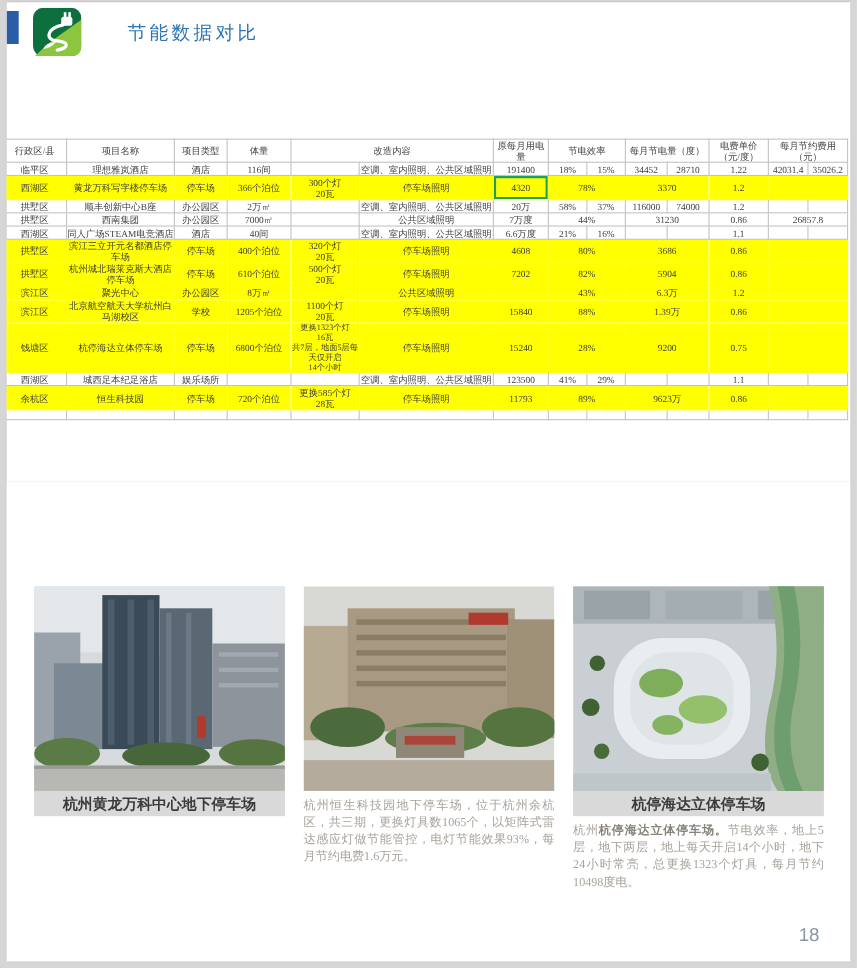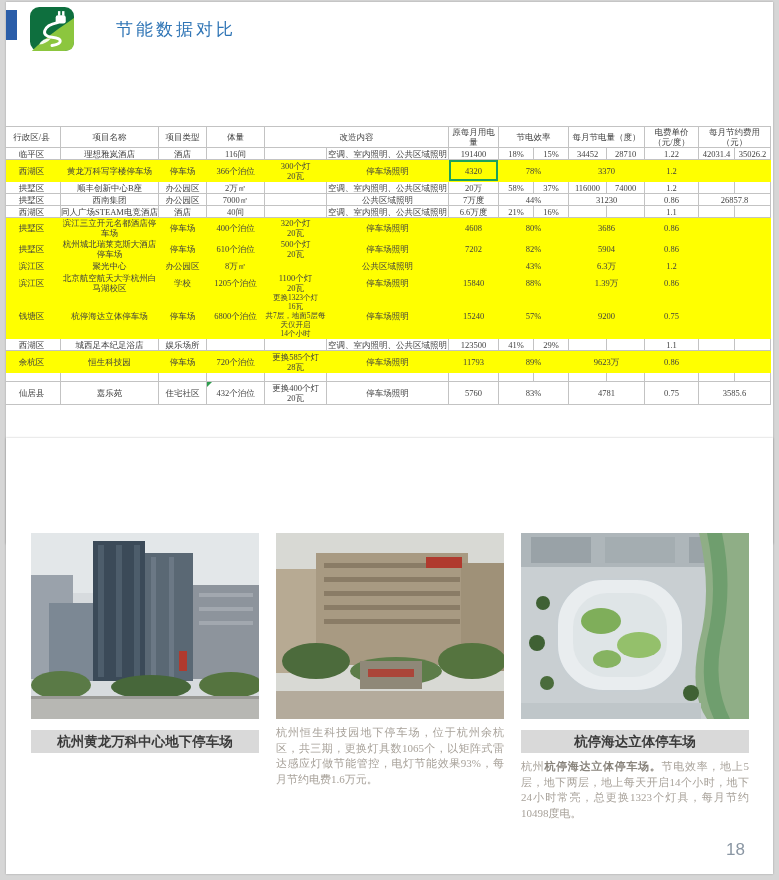--- a/index.html
+++ b/index.html
@@ -46,21 +46,21 @@
     content:"";position:absolute;left:0;top:0;border-style:solid;
     border-width:5px 5px 0 0;border-color:#2e9e4f transparent transparent transparent;
   }
 
   
   .cards{position:absolute;top:95px;left:25px;width:722px;display:flex;gap:17px;}
   .card{width:228px;}
   .photo{width:228px;height:186px;display:block;}
   .caption{
     background:#d9d9d9;color:#3b3b3b;font-weight:700;text-align:center;
-    font-size:13.5px;height:23px;line-height:23px;margin-top:11px;
+    font-size:13.5px;height:23px;line-height:23px;margin-top:0;
     font-family:"Liberation Sans", sans-serif;white-space:nowrap;overflow:hidden;
   }
   .desc{
     margin:6px 0 0 0;font-size:11px;line-height:1.42;color:#a8a29a;
     text-align:justify;font-family:"Liberation Serif", serif;
   }
   .desc .bold-run{color:#88837b;font-weight:700;}
 </style>
 </head>
 <body>
@@ -246,21 +246,21 @@
             <td>钱塘区</td>
             <td>杭停海达立体停车场</td>
             <td>停车场</td>
             <td>6800个泊位</td>
             <td class="tiny">更换1323个灯
 16瓦
 共7层，地面5层每天仅开启
 14个小时</td>
             <td>停车场照明</td>
             <td>15240</td>
-            <td colspan="2">57%</td>
+            <td colspan="2">28%</td>
             <td colspan="2">9200</td>
             <td>0.75</td>
             <td colspan="2"></td>
           </tr>
           <tr style="height: 12px;">
             <td>西湖区</td>
             <td>城西足本纪足浴店</td>
             <td>娱乐场所</td>
             <td></td>
             <td></td>
@@ -296,34 +296,20 @@
             <td></td>
             <td></td>
             <td></td>
             <td></td>
             <td></td>
             <td></td>
             <td></td>
             <td></td>
             <td></td>
             <td></td>
-          </tr>
-          <tr style="height: 23px;">
-            <td>仙居县</td>
-            <td>嘉乐苑</td>
-            <td>住宅社区</td>
-            <td class="note">432个泊位</td>
-            <td>更换400个灯
-20瓦</td>
-            <td>停车场照明</td>
-            <td>5760</td>
-            <td colspan="2">83%</td>
-            <td colspan="2">4781</td>
-            <td>0.75</td>
-            <td colspan="2">3585.6</td>
           </tr>
         </tbody>
     </table>
   </div>
 
   <div class="pagenum">17</div>
 </section>
 
 <section class="slide" id="slide2">
 

